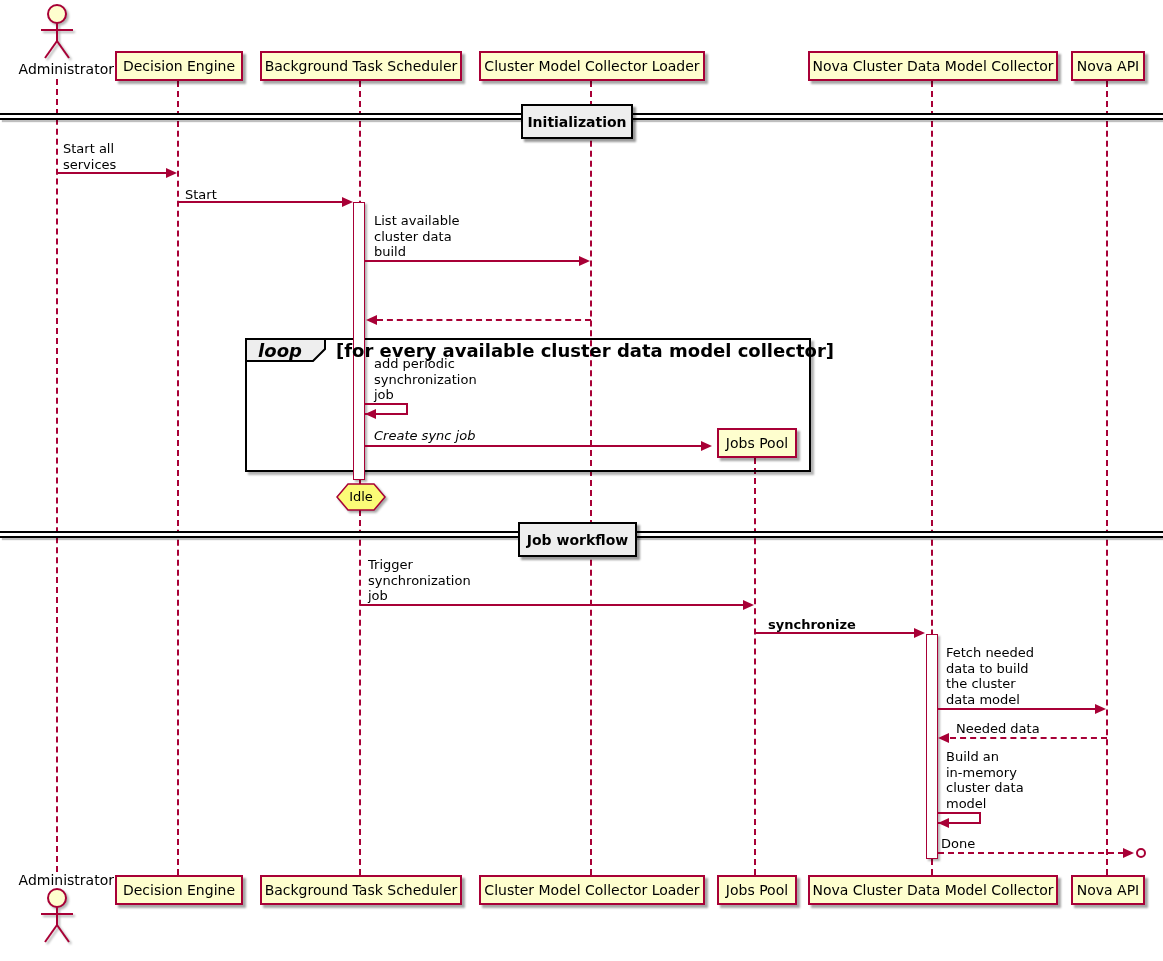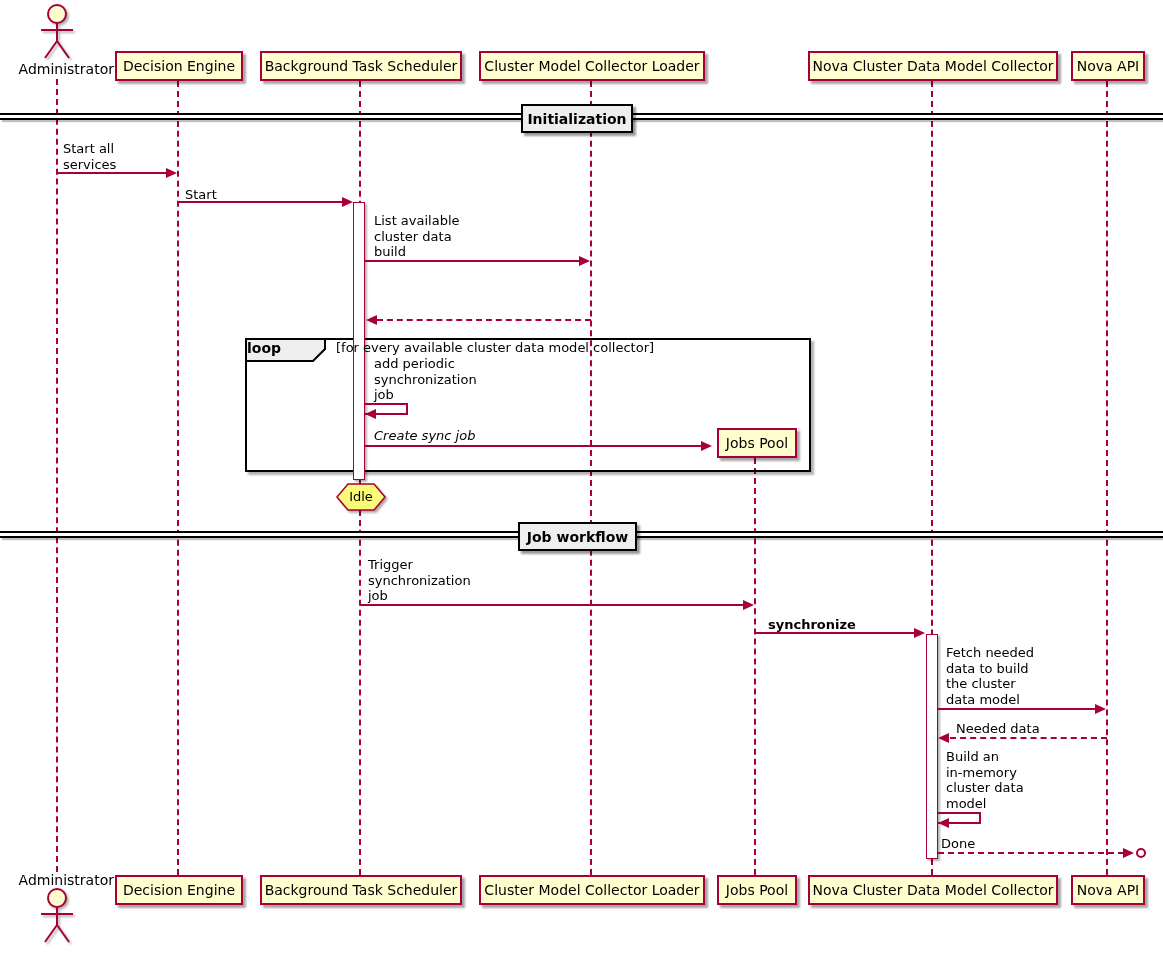--- a/index.html
+++ b/index.html
@@ -12,28 +12,28 @@
         font-size:14px;box-shadow:3px 3px 2px rgba(0,0,0,.35);white-space:nowrap;z-index:6;}
   
   .lifeline{position:absolute;width:0;border-left:2px dashed #A80036;z-index:1;}
   
   .actbar{position:absolute;width:12px;box-sizing:border-box;background:#fff;
           border:1px solid #A80036;box-shadow:2px 2px 2px rgba(0,0,0,.3);z-index:4;}
   
   .divlines{position:absolute;left:0;width:1163px;height:7px;box-sizing:border-box;
             border-top:2px solid #000;border-bottom:2px solid #000;background:#fff;
             box-shadow:2px 2px 1px rgba(0,0,0,.25);z-index:5;}
-  .divlabel{position:absolute;height:29px;box-sizing:border-box;background:#EEEEEE;
+  .divlabel{position:absolute;height:35px;box-sizing:border-box;background:#EEEEEE;
             border:2px solid #000;display:flex;align-items:center;justify-content:center;
             font-size:14px;font-weight:bold;box-shadow:3px 3px 2px rgba(0,0,0,.4);z-index:6;}
   
   .frame{position:absolute;box-sizing:border-box;border:2px solid #000;
          box-shadow:3px 3px 2px rgba(0,0,0,.3);z-index:2;}
-  .framekw{position:absolute;font-size:14px;font-weight:bold;z-index:7;}
-  .framecond{position:absolute;font-size:13px;font-weight:normal;z-index:7;white-space:nowrap;}
+  .framekw{position:absolute;font-size:18px;font-weight:bold;z-index:7;text-align:center;font-style:italic;}
+  .framecond{position:absolute;font-size:18px;font-weight:bold;z-index:7;white-space:nowrap;}
   
   .mlabel{position:absolute;font-size:13px;line-height:15.5px;white-space:pre-line;z-index:8;}
   .line{position:absolute;height:2px;background:#A80036;z-index:7;}
   .dline{position:absolute;height:0;border-top:2px dashed #A80036;z-index:7;}
   .arr-r{position:absolute;width:0;height:0;border-left:11px solid #A80036;
          border-top:5px solid transparent;border-bottom:5px solid transparent;z-index:7;}
   .arr-l{position:absolute;width:0;height:0;border-right:11px solid #A80036;
          border-top:5px solid transparent;border-bottom:5px solid transparent;z-index:7;}
   .selfrect{position:absolute;box-sizing:border-box;border-top:2px solid #A80036;
             border-right:2px solid #A80036;border-bottom:2px solid #A80036;z-index:7;}

